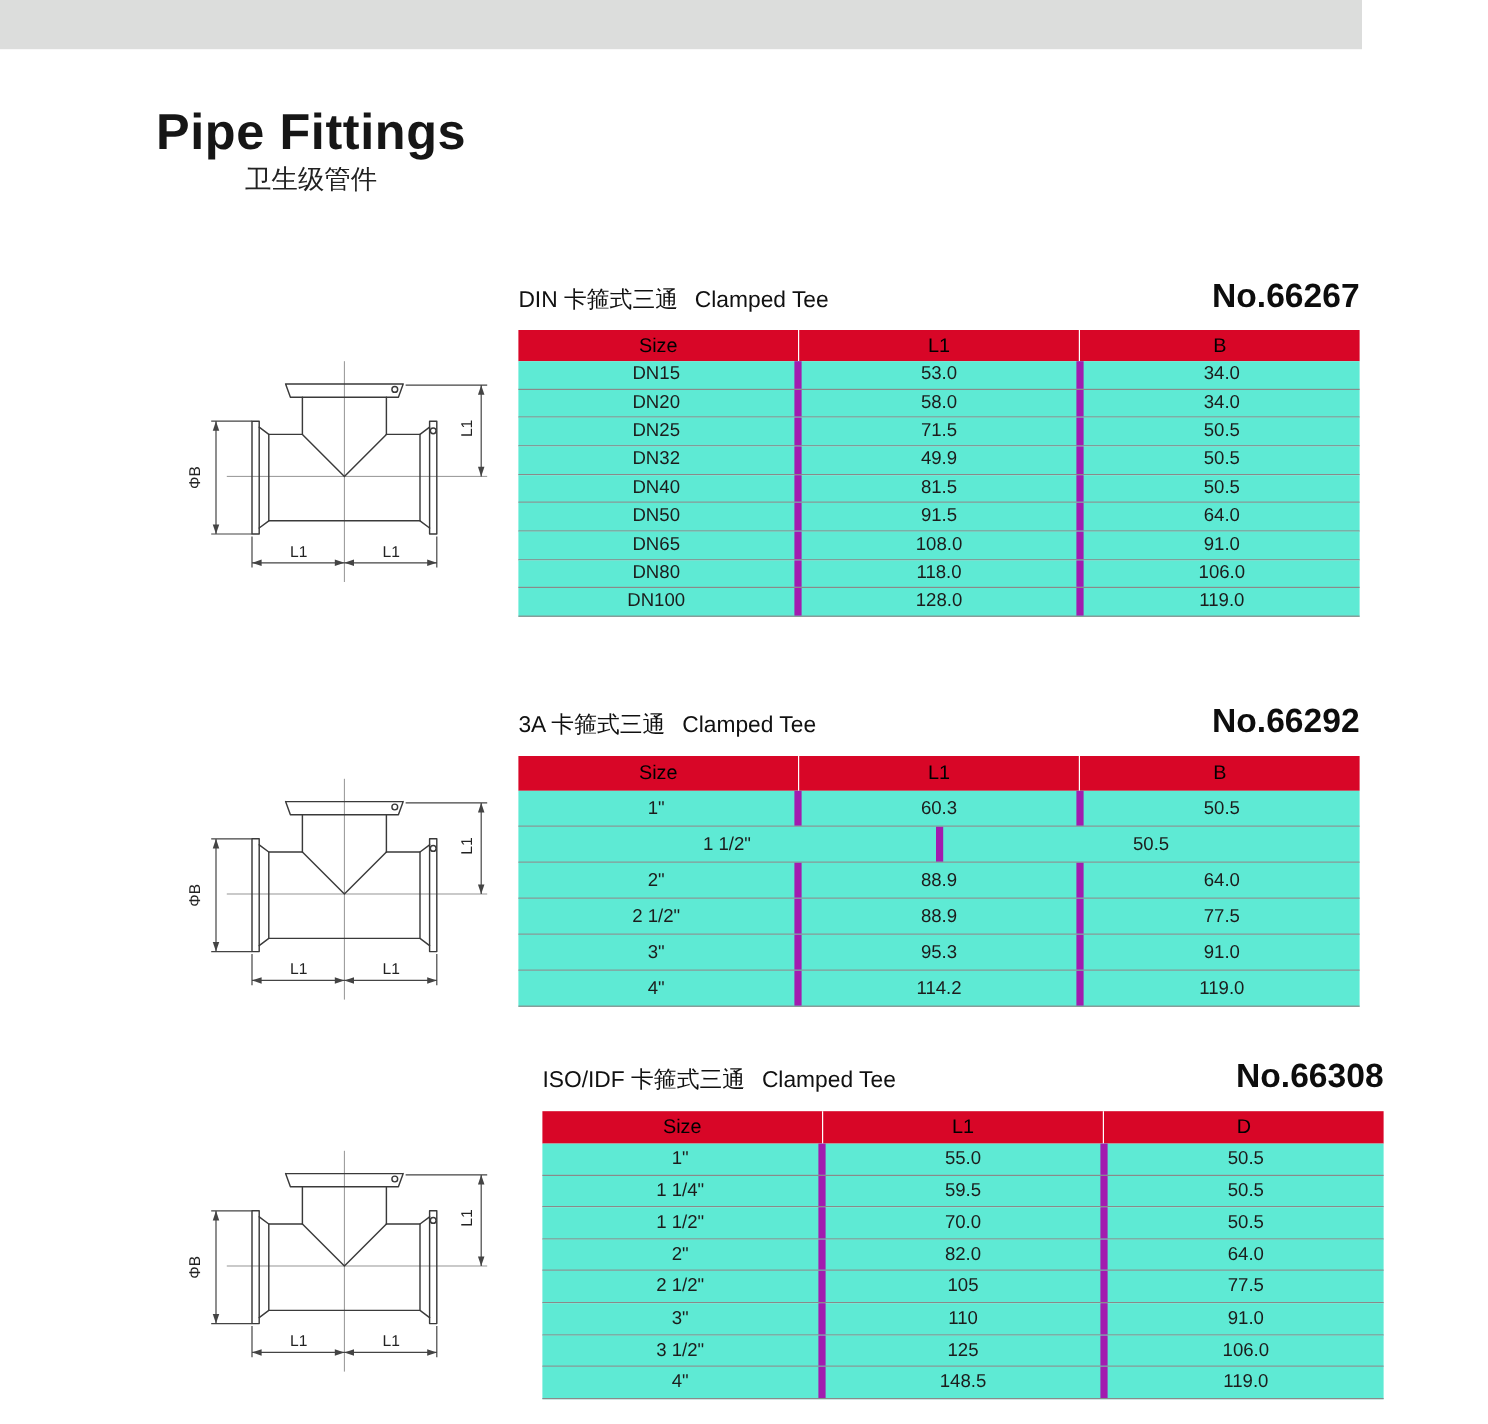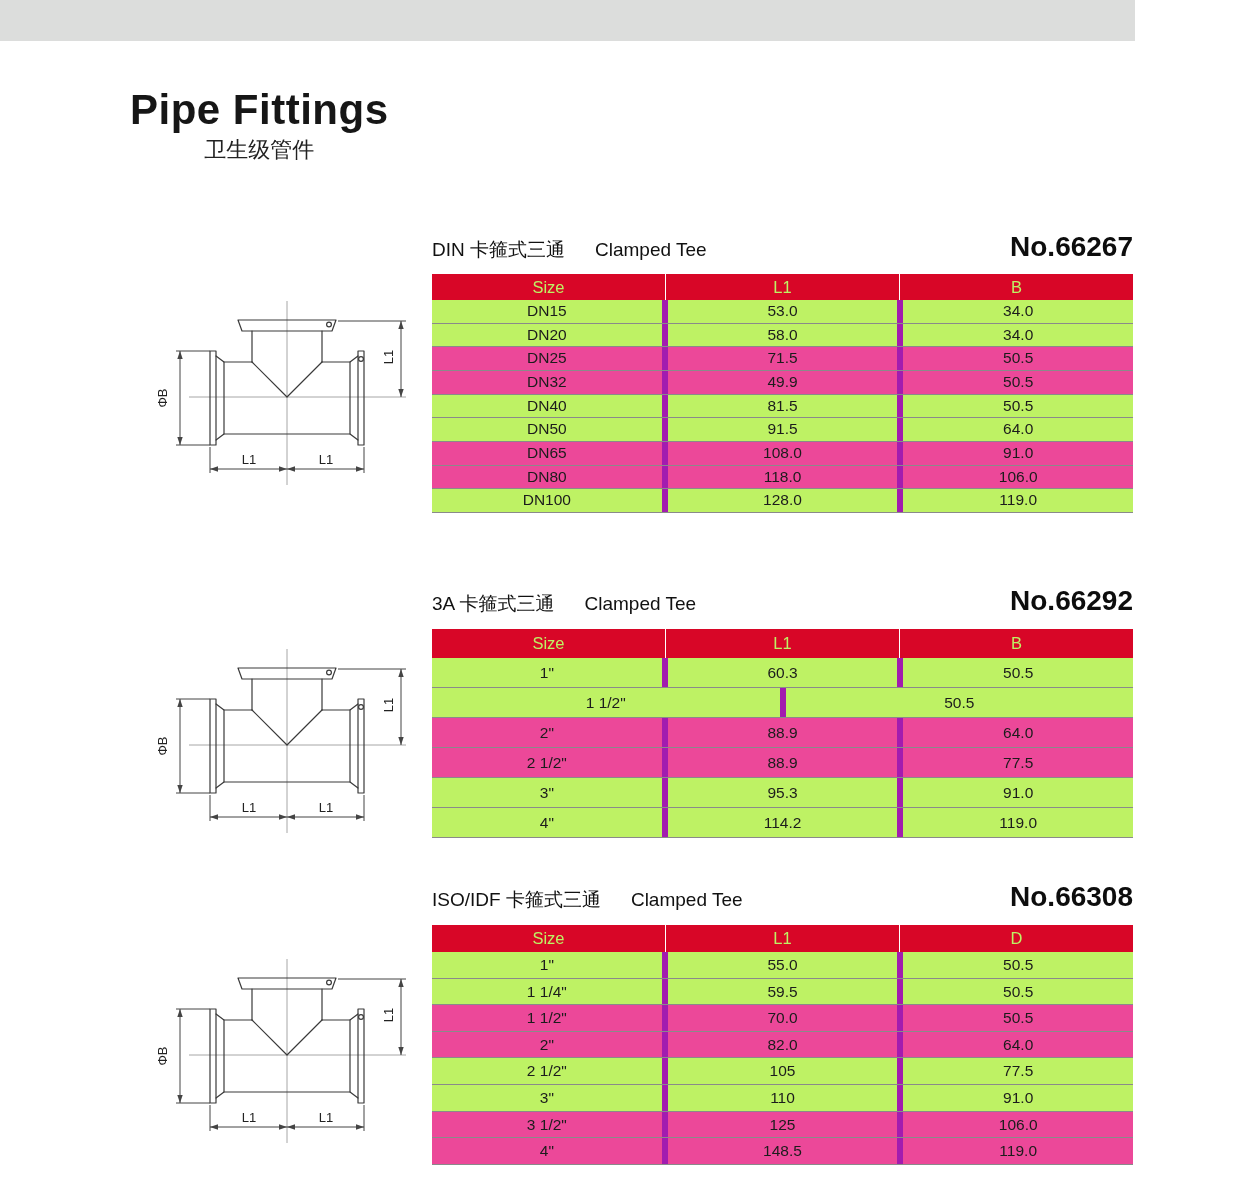--- a/index.html
+++ b/index.html
@@ -8,28 +8,28 @@
     font-family:"Liberation Sans", sans-serif;color:#1a1a1a;overflow:hidden;
   }
   .topbar{position:absolute;left:0;top:0;width:1135px;height:41px;background:#dcddDC;}
   .pagehead{position:absolute;left:130px;top:92px;}
   .page-title{font-size:42px;font-weight:bold;color:#161616;line-height:36px;letter-spacing:.5px;}
   .page-subtitle{font-size:22px;color:#222;margin-top:7px;text-align:center;}
 
   .section{position:absolute;left:432px;width:701px;}
   .sec-title{display:flex;justify-content:space-between;align-items:baseline;
     font-size:19px;color:#111;line-height:26px;margin-bottom:11px;}
-  .sec-title .left{display:flex;gap:30px;align-items:flex-end;}
+  .sec-title .left{display:flex;gap:14px;align-items:flex-end;}
   .sec-num{font-weight:bold;font-size:28px;color:#0d0d0d;}
 
-  .thead{display:flex;background:#d80627;color:#bef264;}
+  .thead{display:flex;background:#d80627;color:#000000;}
   .hcell{flex:1;text-align:center;font-size:16.5px;line-height:var(--hh);height:var(--hh);}
   .hcell + .hcell{border-left:1px solid #ffffff;}
-  .trow{display:flex;height:var(--rh);box-sizing:border-box;border-bottom:1px solid #8a8a8a;background:#bef264;}
-  .trow.alt{background:#ec4899;}
+  .trow{display:flex;height:var(--rh);box-sizing:border-box;border-bottom:1px solid #8a8a8a;background:#5eead4;}
+  .trow.alt{background:#5eead4;}
   .cell{flex:1;text-align:center;font-size:15.5px;color:#1c1c1c;line-height:calc(var(--rh) - 1px);}
   .cell + .cell{border-left:6px solid #a21caf;}
 
   .drawing-slot{position:absolute;width:290px;height:200px;}
   #slot-d0{left:132px;top:293px;}
   #slot-d1{left:132px;top:641px;}
   #slot-d2{left:132px;top:951px;}
   .tee-svg text{font-family:"Liberation Sans",sans-serif;font-size:13px;fill:#222;}
 </style>
 </head>
@@ -282,21 +282,21 @@
         <div class="cell">91.0</div>
       </div>
       <div class="trow">
         <div class="cell">4"</div>
         <div class="cell">114.2</div>
         <div class="cell">119.0</div>
       </div>
     </div>
 </div>
 
-<div class="section" id="sec2" style="top:884px;">
+<div class="section" id="sec2" style="top:884px;margin-left:20px;">
   <div class="sec-title" style="margin-bottom:12px;">
     <div class="left">
       <span>ISO/IDF 卡箍式三通</span>
       <span>Clamped Tee</span>
     </div>
     <span class="sec-num">No.66308</span>
   </div>
   <div class="thead" style="--hh:27px;">
       <div class="hcell">Size</div>
       <div class="hcell">L1</div>

